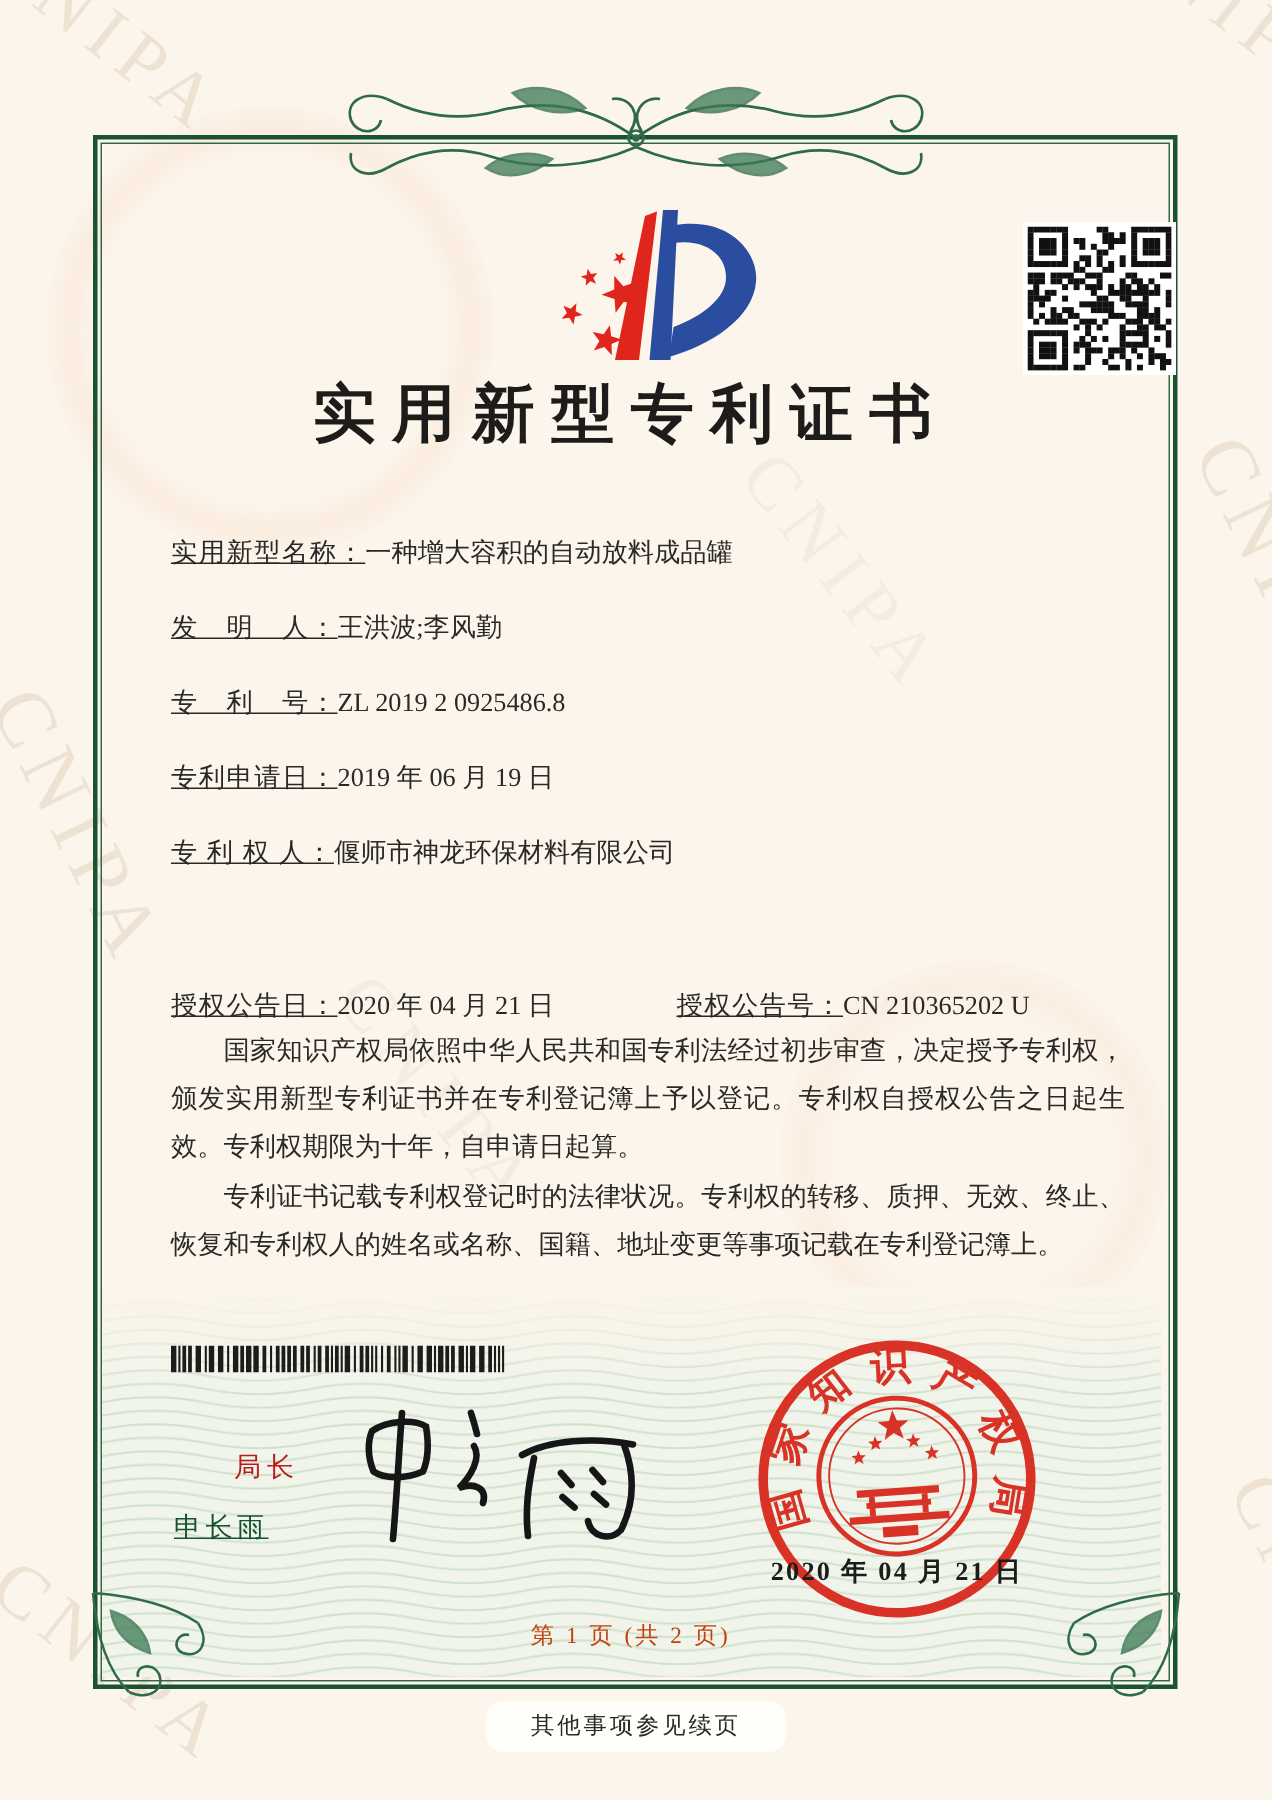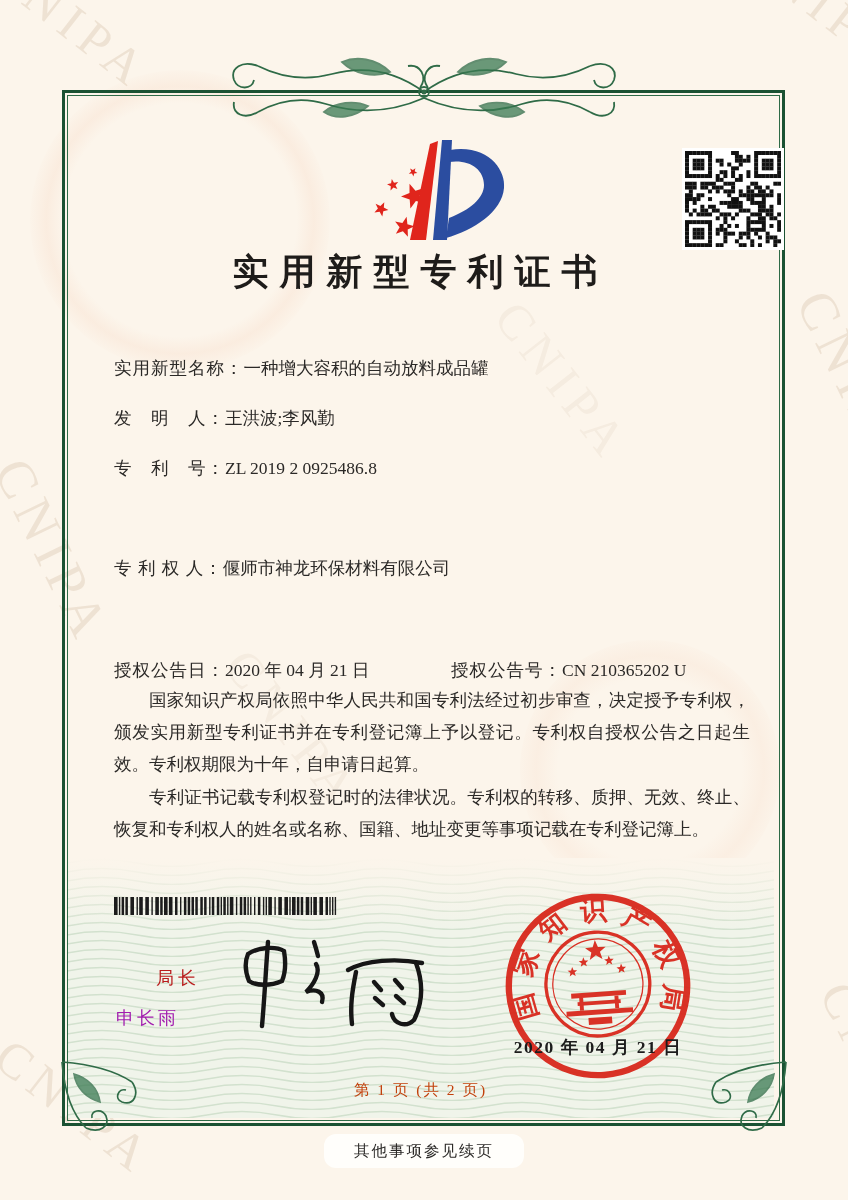--- a/index.html
+++ b/index.html
@@ -35,34 +35,34 @@
 
   .ornament-top{position:absolute;left:162px;top:50px;}
   .ornament-corner-left{position:absolute;left:52px;top:1056px;}
   .ornament-corner-right{position:absolute;left:710px;top:1056px;transform:scaleX(-1);}
 
   .cert-no{position:absolute;left:114px;top:146px;font-size:17.5px;letter-spacing:3px;color:#3a3a3a;}
   .logo{position:absolute;left:350px;top:128px;}
   .qr{position:absolute;left:682px;top:148px;width:96px;height:96px;background:#fff;padding:3px;}
 
   .title{position:absolute;left:62px;top:248px;width:717px;text-align:center;
-         font-size:36px;font-weight:700;letter-spacing:11px;color:#1e1c1a;}
+         font-size:42px;font-weight:700;letter-spacing:11px;color:#1e1c1a;}
 
   .field-row{position:absolute;left:114px;font-size:17.5px;color:#2b2927;white-space:nowrap;}
-  .field-row .lbl{letter-spacing:1px;}
+  .field-row .lbl{letter-spacing:1px;text-decoration:underline;}
   .val-fixed{display:inline-block;width:226px;}
 
   .paras{position:absolute;left:114px;top:684px;width:636px;font-size:17.5px;
          line-height:1.84;text-align:justify;color:#2b2927;}
   .paras p{margin:0;text-indent:2em;}
 
   .barcode{position:absolute;left:114px;top:897px;}
 
   .officer-title{position:absolute;left:116px;top:966px;font-size:18px;letter-spacing:4px;color:#b91c1c;margin-left:40px;}
-  .officer-name{position:absolute;left:116px;top:1006px;font-size:18px;letter-spacing:3px;color:#a21caf;}
+  .officer-name{position:absolute;left:116px;top:1006px;font-size:18px;letter-spacing:3px;color:#14532d;text-decoration:underline;}
   .signature{position:absolute;left:228px;top:930px;}
 
   .seal{position:absolute;left:500px;top:888px;transform:rotate(-4deg);opacity:0.94;}
   .seal-date{position:absolute;left:500px;top:1035px;width:196px;text-align:center;
              font-size:17.5px;letter-spacing:1.5px;color:#1c1c1c;font-weight:700;}
 
   .page-number{position:absolute;left:62px;top:1080px;width:717px;text-align:center;
                font-size:15.5px;color:#c2410c;letter-spacing:2px;}
   .continuation{position:absolute;left:324px;top:1134px;width:200px;height:34px;background:#fffefb;
                 text-align:center;line-height:34px;font-size:15.5px;letter-spacing:2px;color:#2b2927;border-radius:12px;}
@@ -465,20 +465,23 @@
 
   <div class="field-row" style="top:356px">
     <span class="lbl">实用新型名称：</span><span>一种增大容积的自动放料成品罐</span>
   </div>
   <div class="field-row" style="top:406px">
     <span class="lbl">发　明　人：</span><span>王洪波;李风勤</span>
   </div>
   <div class="field-row" style="top:456px">
     <span class="lbl">专　利　号：</span><span>ZL 2019 2 0925486.8</span>
   </div>
+  <div class="field-row" style="top:506px">
+    <span class="lbl">专利申请日：</span><span>2019 年 06 月 19 日</span>
+  </div>
   <div class="field-row" style="top:556px">
     <span class="lbl">专 利 权 人：</span><span>偃师市神龙环保材料有限公司</span>
   </div>
   <div class="field-row" style="top:658px">
     <span class="lbl">授权公告日：</span><span class="val-fixed">2020 年 04 月 21 日</span><span class="lbl">授权公告号：</span><span>CN 210365202 U</span>
   </div>
 
   <div class="paras">
     <p>国家知识产权局依照中华人民共和国专利法经过初步审查，决定授予专利权，颁发实用新型专利证书并在专利登记簿上予以登记。专利权自授权公告之日起生效。专利权期限为十年，自申请日起算。</p>
     <p>专利证书记载专利权登记时的法律状况。专利权的转移、质押、无效、终止、恢复和专利权人的姓名或名称、国籍、地址变更等事项记载在专利登记簿上。</p>

